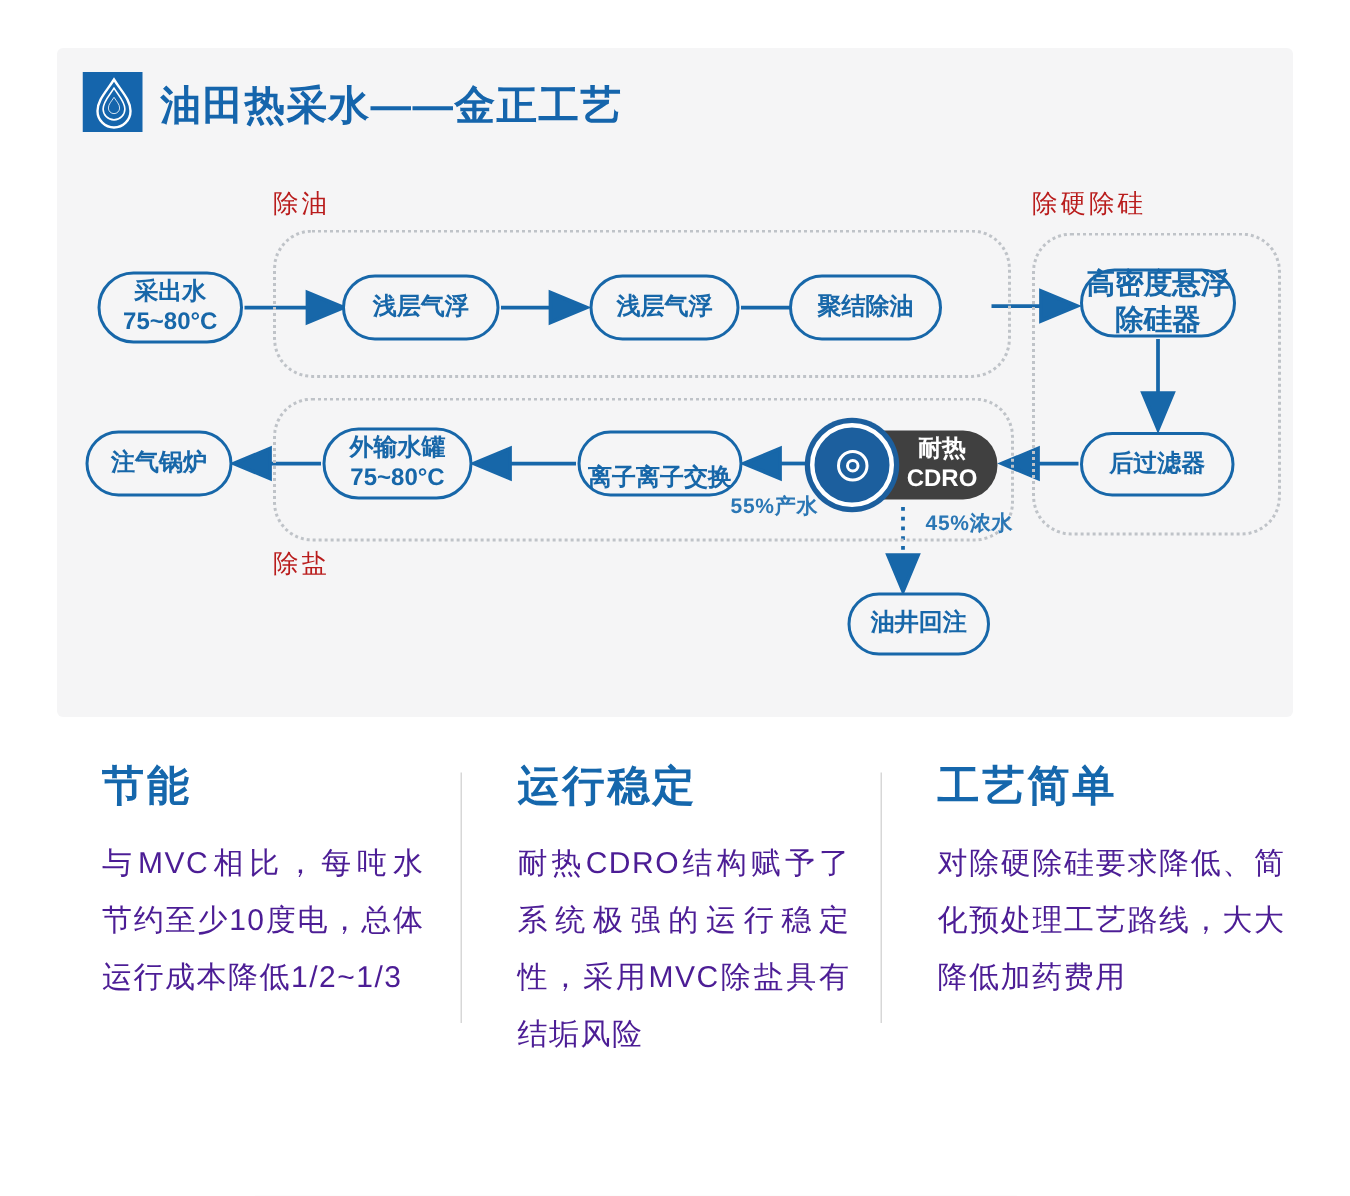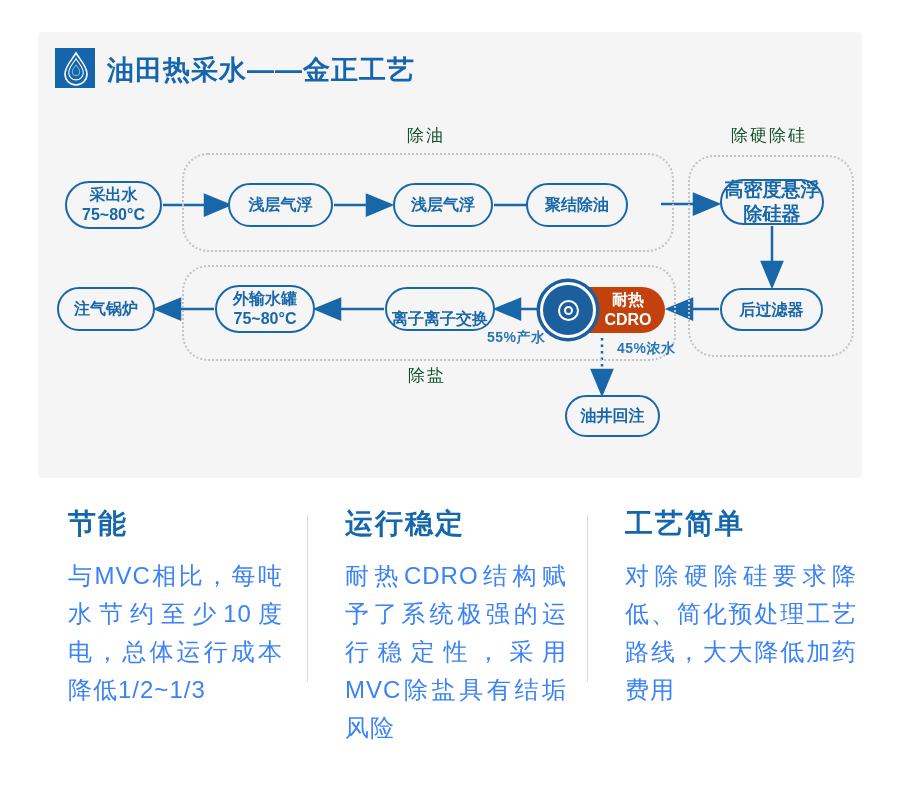--- a/index.html
+++ b/index.html
@@ -9,62 +9,62 @@
 
   
   .logo{position:absolute;left:55px;top:47px;width:42px;height:42px;}
   .page-title{position:absolute;left:107px;top:52px;font-size:27px;font-weight:bold;color:#1565ac;letter-spacing:1px;}
 
   
   .group{position:absolute;border:2px dotted #bfc3c8;border-radius:26px;}
   .g-deoil{left:182px;top:153px;width:488px;height:95px;}
   .g-dehard{left:688px;top:155px;width:162px;height:198px;}
   .g-desalt{left:182px;top:265px;width:490px;height:92px;}
-  .group-label{position:absolute;font-size:17px;color:#14532d;text-align:center;letter-spacing:2px;}
+  .group-label{position:absolute;font-size:17px;color:#b91c1c;text-align:left;letter-spacing:2px;}
   .gl-deoil{left:182px;top:124px;width:488px;}
   .gl-dehard{left:688px;top:124px;width:162px;}
   .gl-desalt{left:182px;top:364px;width:490px;}
 
   
   .node{position:absolute;box-sizing:border-box;border:2.5px solid #1767a9;border-radius:26px;
         background:#f5f5f6;display:flex;align-items:center;justify-content:center;
         color:#1767a9;font-weight:bold;font-size:16px;line-height:1.25;text-align:center;}
   .node .label{white-space:pre-line;}
   .n-produced{left:65px;top:181px;width:97px;height:48px;}
   .n-receiving{left:228px;top:183px;width:105px;height:44px;}
   .n-daf{left:393px;top:183px;width:100px;height:44px;}
   .n-coalescing{left:526px;top:183px;width:102px;height:44px;}
   .n-densadeg{left:720px;top:179px;width:104px;height:46px;font-size:19px;}
   .n-boiler{left:57px;top:287px;width:98px;height:44px;text-align:center;}
   .n-export{left:215px;top:285px;width:100px;height:48px;}
   .n-ionx{left:385px;top:287px;width:110px;height:44px;align-items:flex-end;}
   .n-postfilter{left:720px;top:288px;width:103px;height:43px;}
   .n-reinjection{left:565px;top:395px;width:95px;height:42px;}
-  .n-cdro{left:545px;top:287px;width:120px;height:46px;background:#c2410c;border:none;color:#ffffff;
+  .n-cdro{left:545px;top:287px;width:120px;height:46px;background:#404040;border:none;color:#ffffff;
           padding-left:46px;}
   .cdro-circle{position:absolute;left:540px;top:282px;width:56px;height:56px;box-sizing:border-box;
           border-radius:50%;background:#1c5f9e;border:3px solid #ffffff;box-shadow:0 0 0 3.5px #1c5f9e;
           display:flex;align-items:center;justify-content:center;}
   .cdro-ring{width:21px;height:21px;box-sizing:border-box;border:2.5px solid #ffffff;border-radius:50%;
           display:flex;align-items:center;justify-content:center;}
   .cdro-dot{width:9px;height:9px;box-sizing:border-box;border:2.5px solid #ffffff;border-radius:50%;}
 
   .flow-note{position:absolute;font-size:14px;font-weight:600;color:#2b77b5;letter-spacing:0.5px;}
   .fn-product{left:487px;top:329px;}
   .fn-concentrate{left:617px;top:340px;}
 
   svg.arrows{position:absolute;left:0;top:0;pointer-events:none;}
 
   
   .feature{position:absolute;}
   .f1{left:68px;top:505px;width:215px;}
   .f2{left:345px;top:505px;width:222px;}
   .f3{left:625px;top:505px;width:232px;}
   .feature h2{margin:0 0 14px 0;font-size:28px;font-weight:bold;color:#1567ac;letter-spacing:2px;}
-  .feature p{margin:0;font-size:24px;color:#3b82f6;line-height:38px;letter-spacing:1px;
+  .feature p{margin:0;font-size:20px;color:#4c1d95;line-height:38px;letter-spacing:1px;
              text-align:justify;text-align-last:left;}
   .divider{position:absolute;width:1px;background:#d7d7d7;top:515px;height:167px;}
   .dv1{left:307px;}
   .dv2{left:587px;}
 </style>
 </head>
 <body>
 
 <div class="stage">
 

